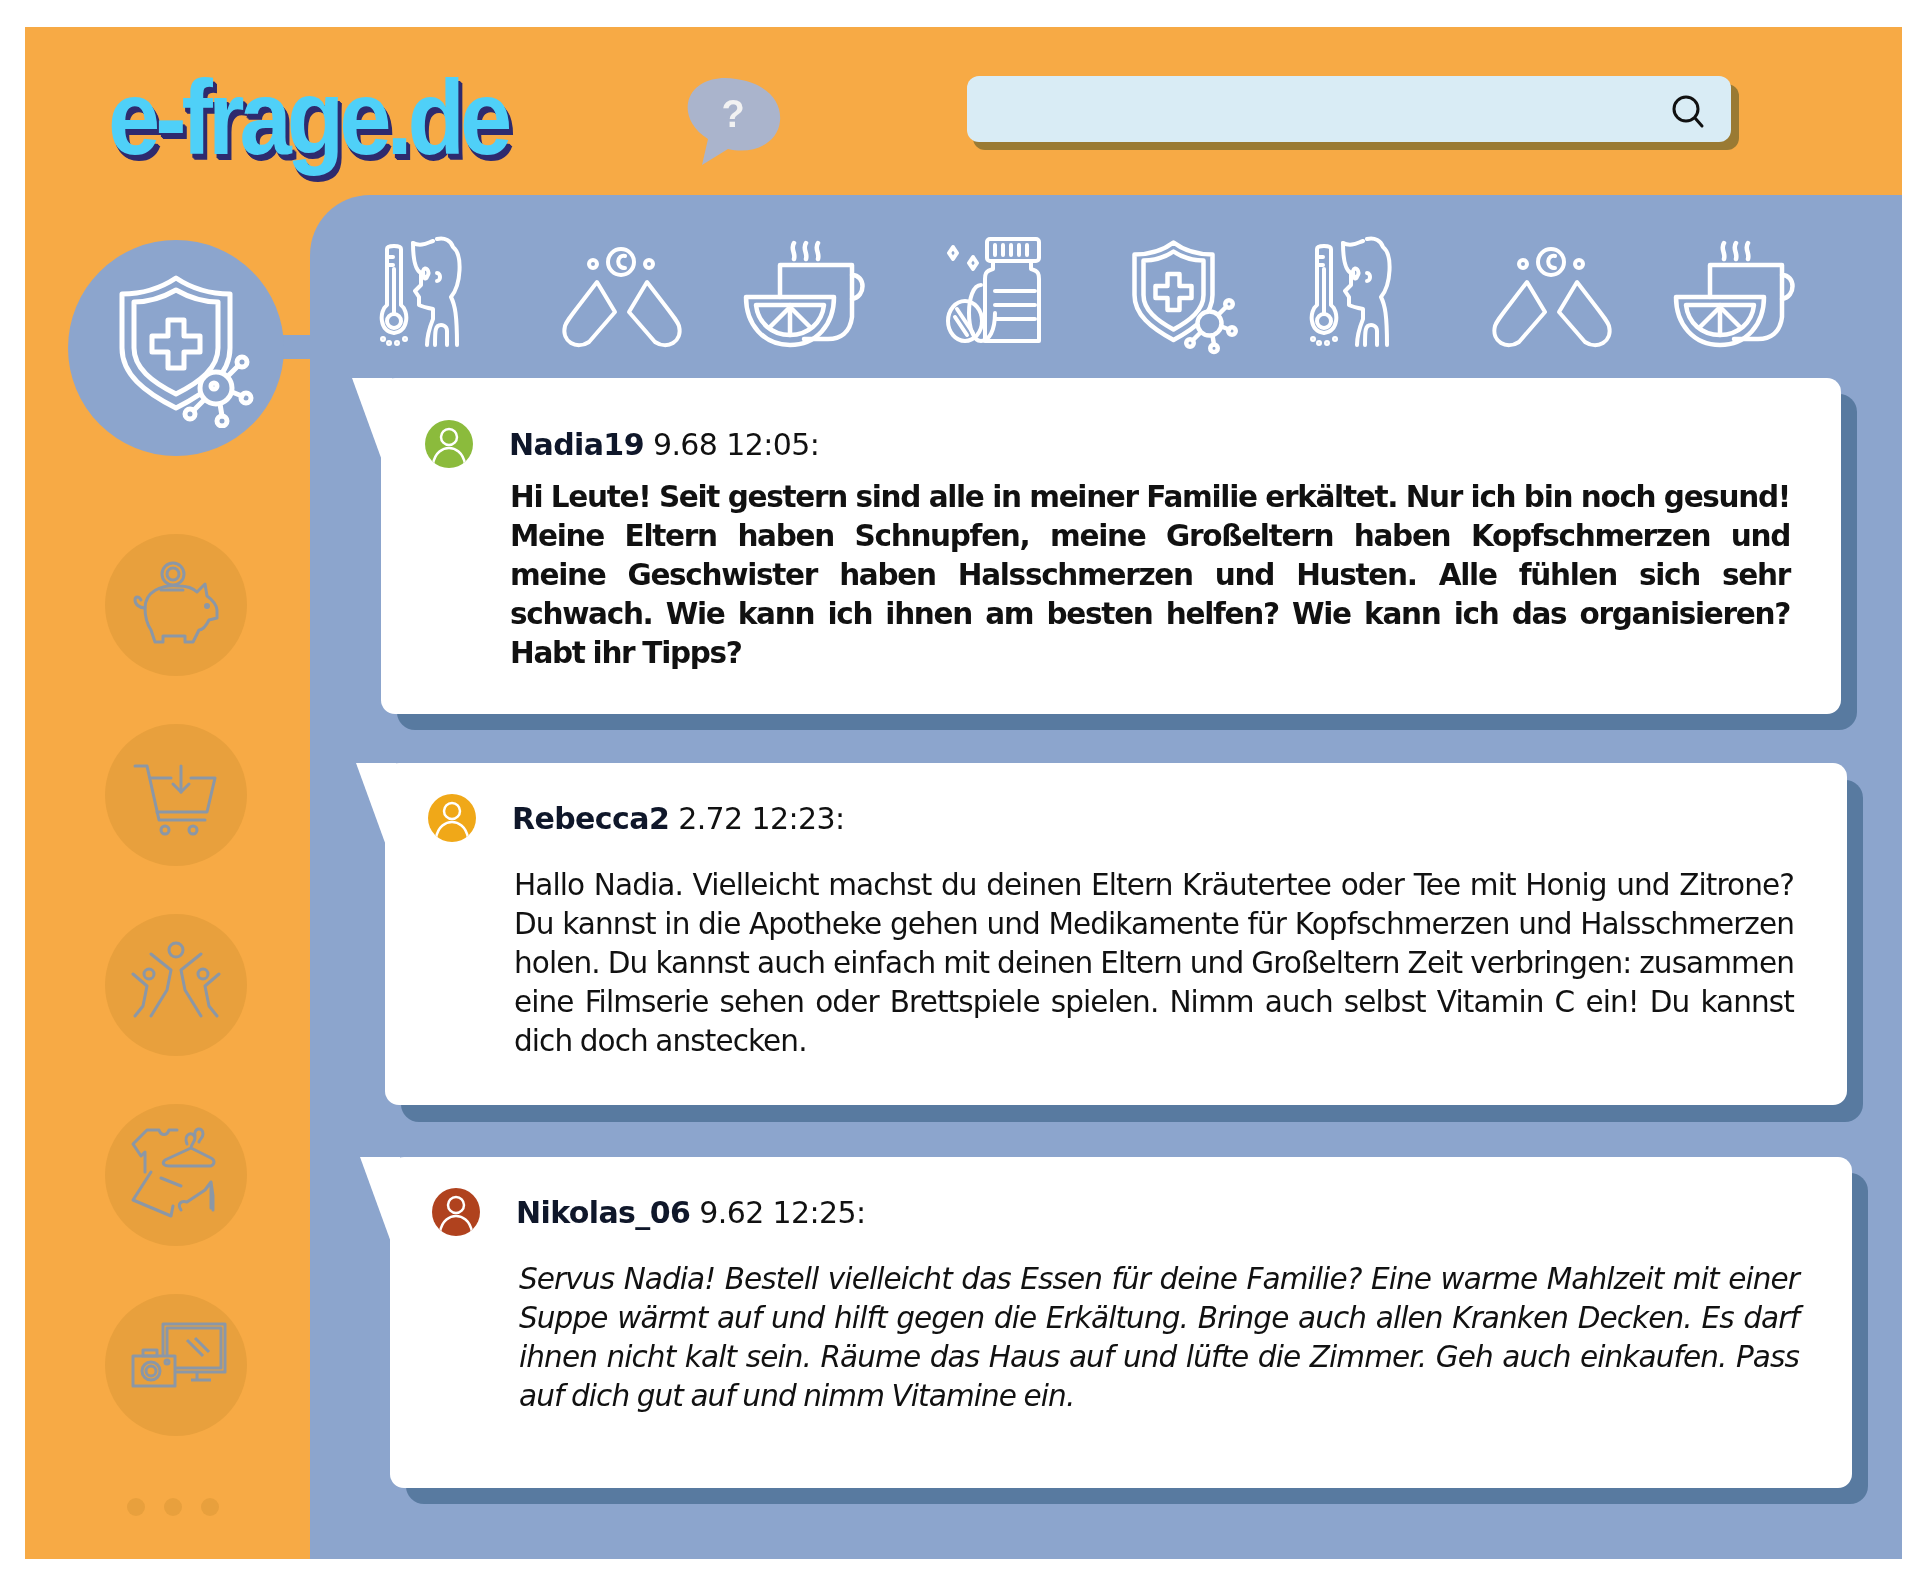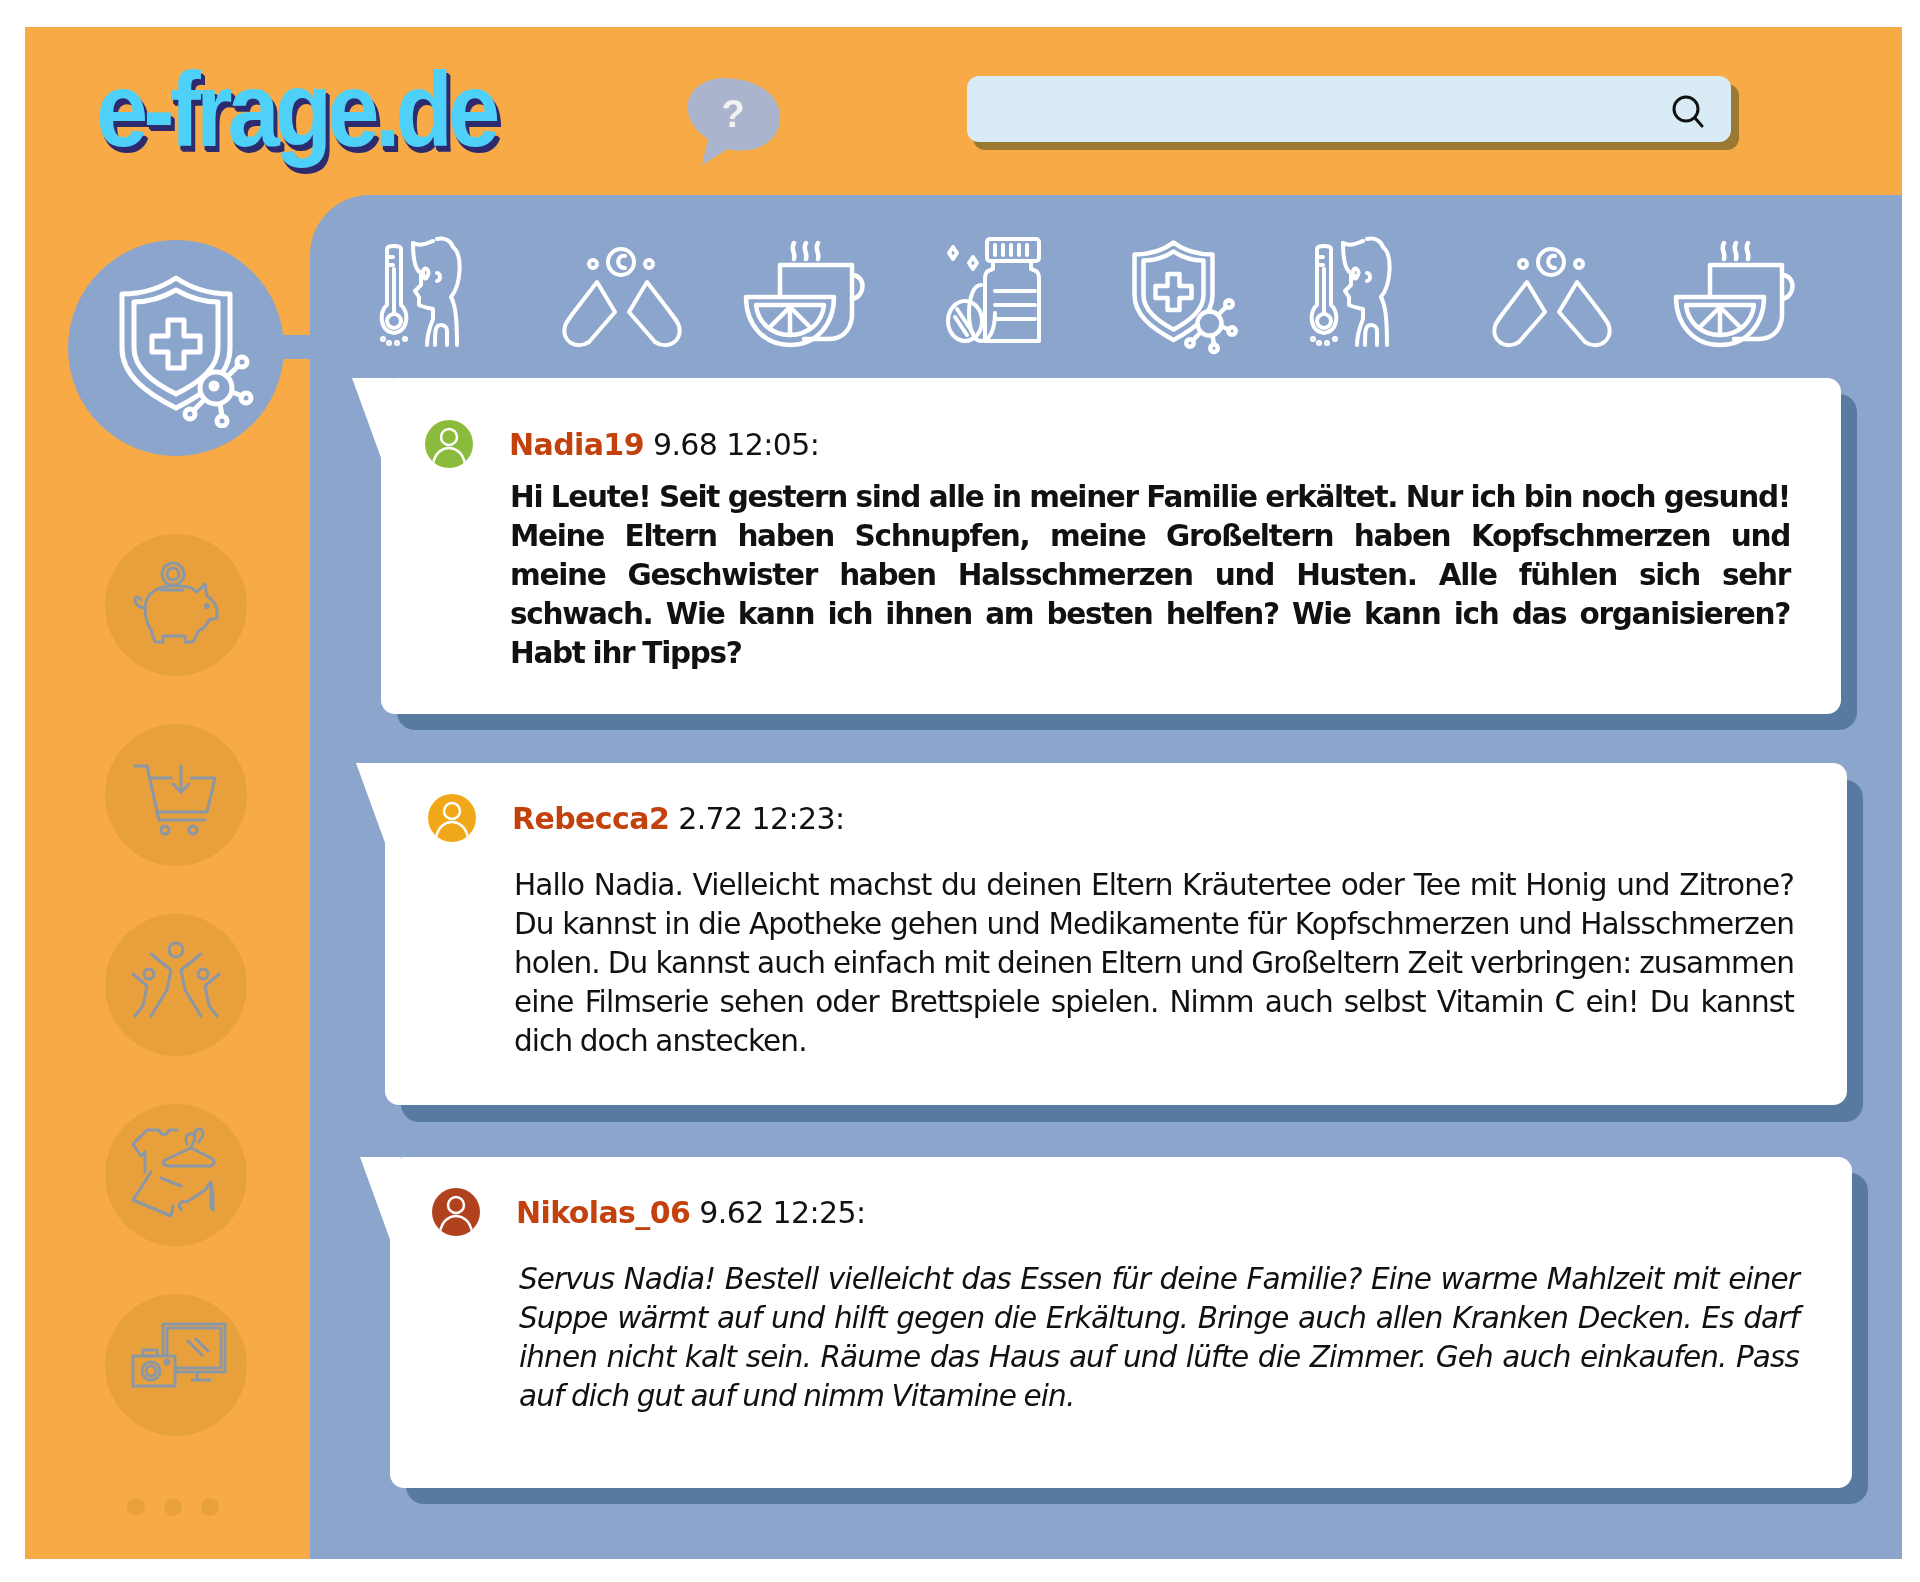--- a/index.html
+++ b/index.html
@@ -2,21 +2,21 @@
 <html><head>
 <meta charset="utf-8">
 <style>
   * { box-sizing: border-box; margin: 0; padding: 0; }
   html, body { width: 1920px; height: 1582px; background: #ffffff; overflow: hidden; }
   body { position: relative; font-family: "DejaVu Sans", "Liberation Sans", sans-serif; }
 
   .frame { position: absolute; left: 25px; top: 27px; width: 1877px; height: 1532px; background: #f7aa45; }
 
   
-  .logo { position: absolute; left: 96px; top: 58px; height: 110px; display: flex; align-items: flex-start; }
+  .logo { position: absolute; left: 108px; top: 58px; height: 110px; display: flex; align-items: center; }
   .logo-text {
     font-family: "Liberation Sans", sans-serif; font-weight: 700; font-size: 94px; letter-spacing: -5px;
     color: #4fd0f8; line-height: 1;
     text-shadow: 4px 5px 0 #2e2a6e, 3px 4px 0 #2e2a6e, 2px 3px 0 #2e2a6e;
     transform: scaleY(1.12); transform-origin: top left;
   }
   .bubble { position: absolute; left: 682px; top: 77px; width: 102px; height: 98px; }
 
   
   .search-wrap { position: absolute; left: 967px; top: 76px; width: 770px; height: 68px; }
@@ -36,21 +36,21 @@
   .dot { width: 18px; height: 18px; border-radius: 50%; background: #e8a03d; }
 
   
   .panel { position: absolute; left: 310px; top: 195px; width: 1592px; height: 1364px; background: #8ca5cd; border-top-left-radius: 60px; }
   .icon-strip { position: absolute; left: 370px; top: 232px; width: 1450px; height: 125px; }
   .strip-icon { position: absolute; top: 0; width: 130px; height: 125px; display: flex; align-items: center; justify-content: center; }
   .post-shadow { position: absolute; background: #587aa0; border-radius: 18px; }
   .post-card { position: absolute; background: #ffffff; border-radius: 14px; }
   .post-header { position: absolute; display: flex; align-items: center; }
   .avatar { width: 48px; height: 48px; border-radius: 50%; display: flex; align-items: flex-end; justify-content: center; overflow: hidden; margin-right: 36px; }
-  .username { font-weight: 700; font-size: 30px; color: #c2410c; font-family: "DejaVu Sans", sans-serif; letter-spacing: -0.6px; }
+  .username { font-weight: 700; font-size: 30px; color: #0f172a; font-family: "DejaVu Sans", sans-serif; letter-spacing: -0.6px; }
   .timestamp { font-size: 30px; color: #111; margin-left: 9px; letter-spacing: -0.6px; }
   .post-body { position: absolute; font-size: 29.5px; line-height: 39px; color: #111; text-align: justify; letter-spacing: -0.9px; word-spacing: -1px; }
   .post-body.bold { font-weight: 700; letter-spacing: -1.3px; }
 </style>
 </head>
 <body>
 
 <div class="frame"></div>
 
 <div class="logo">

